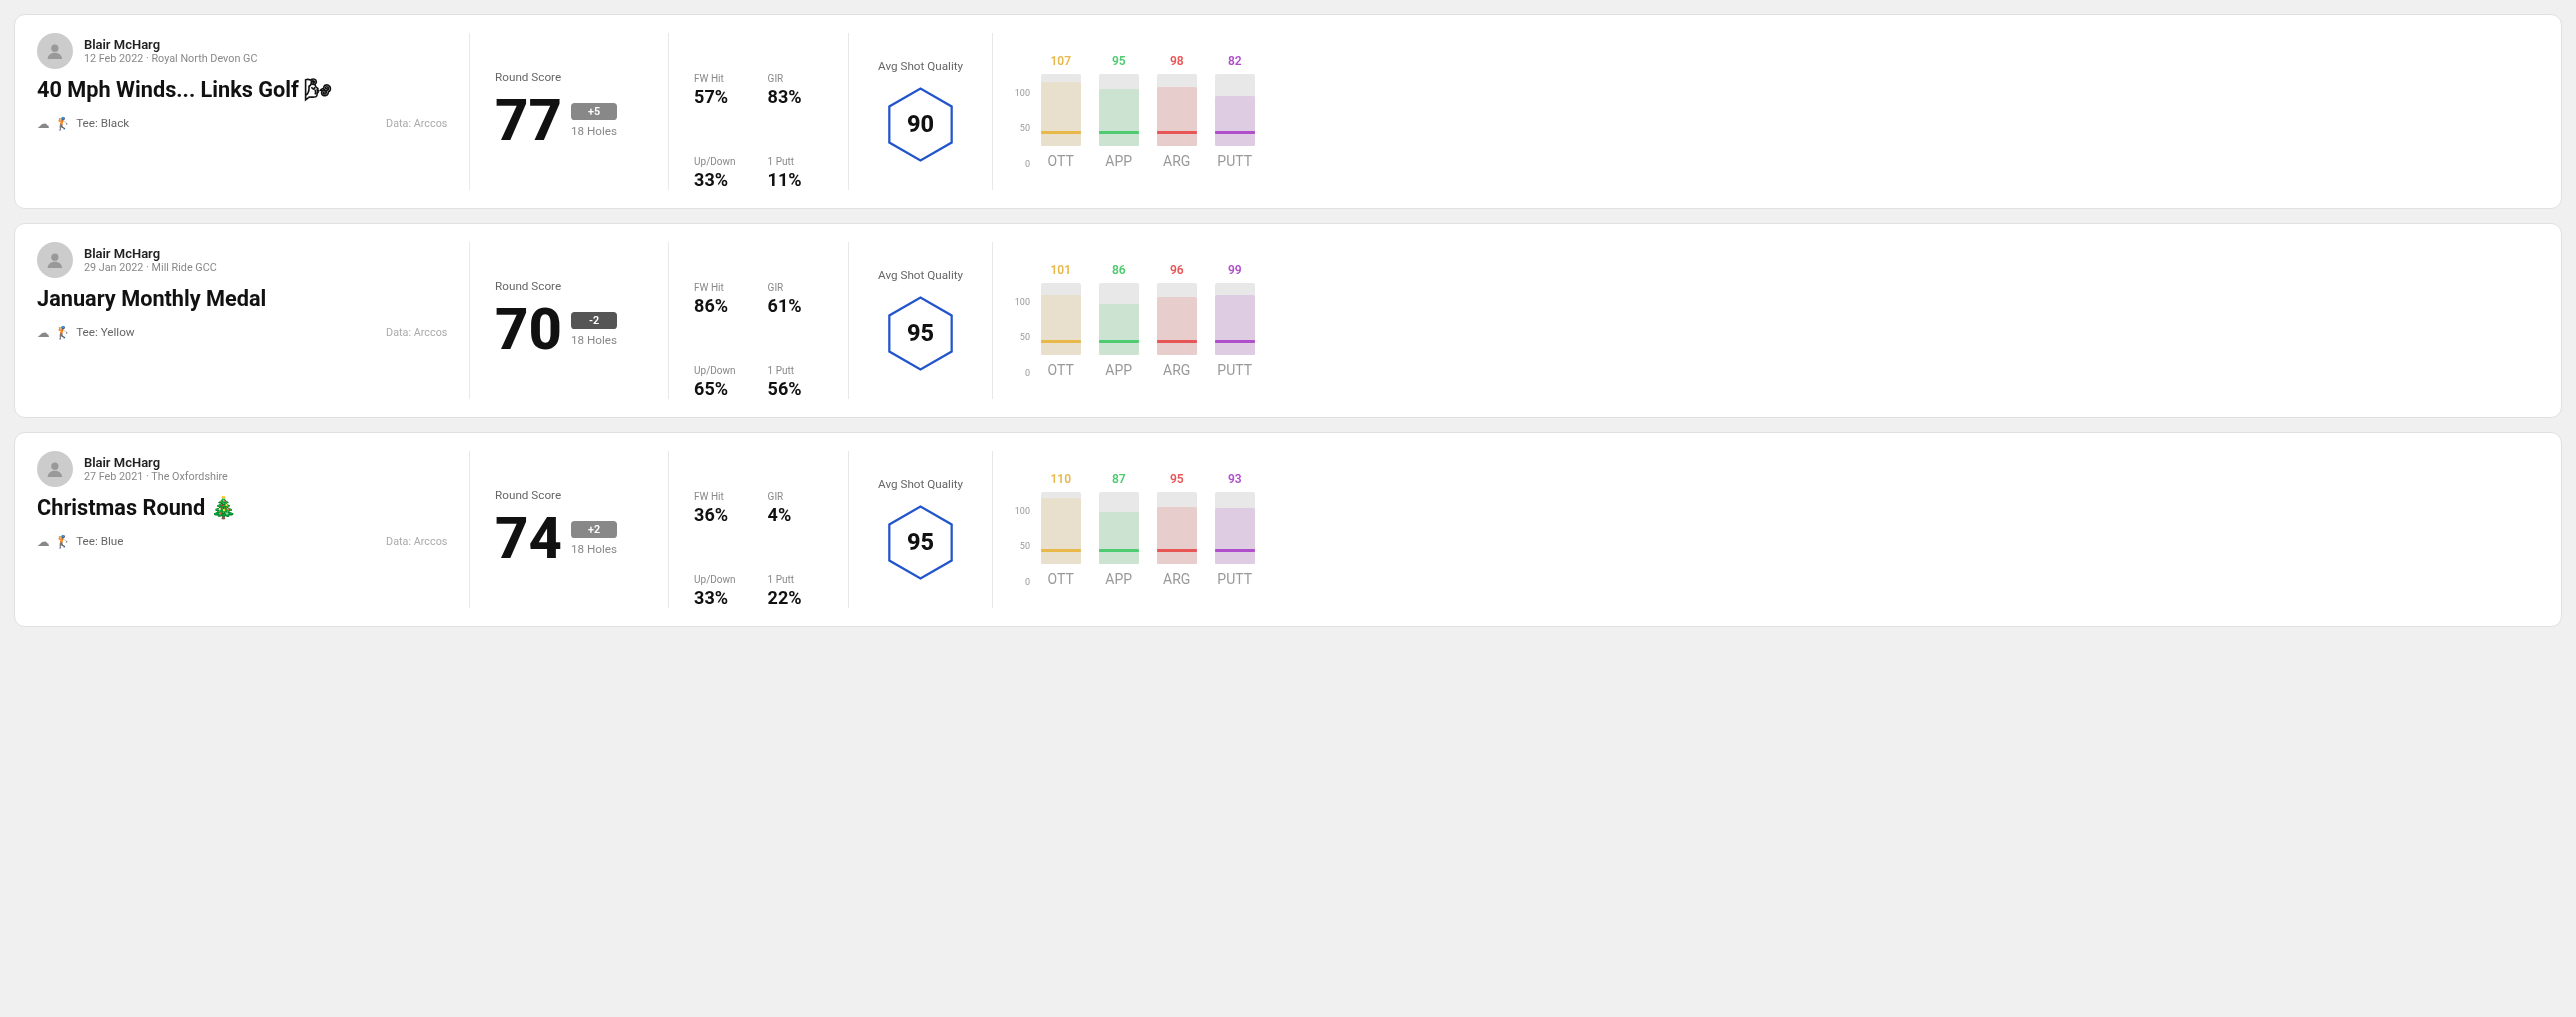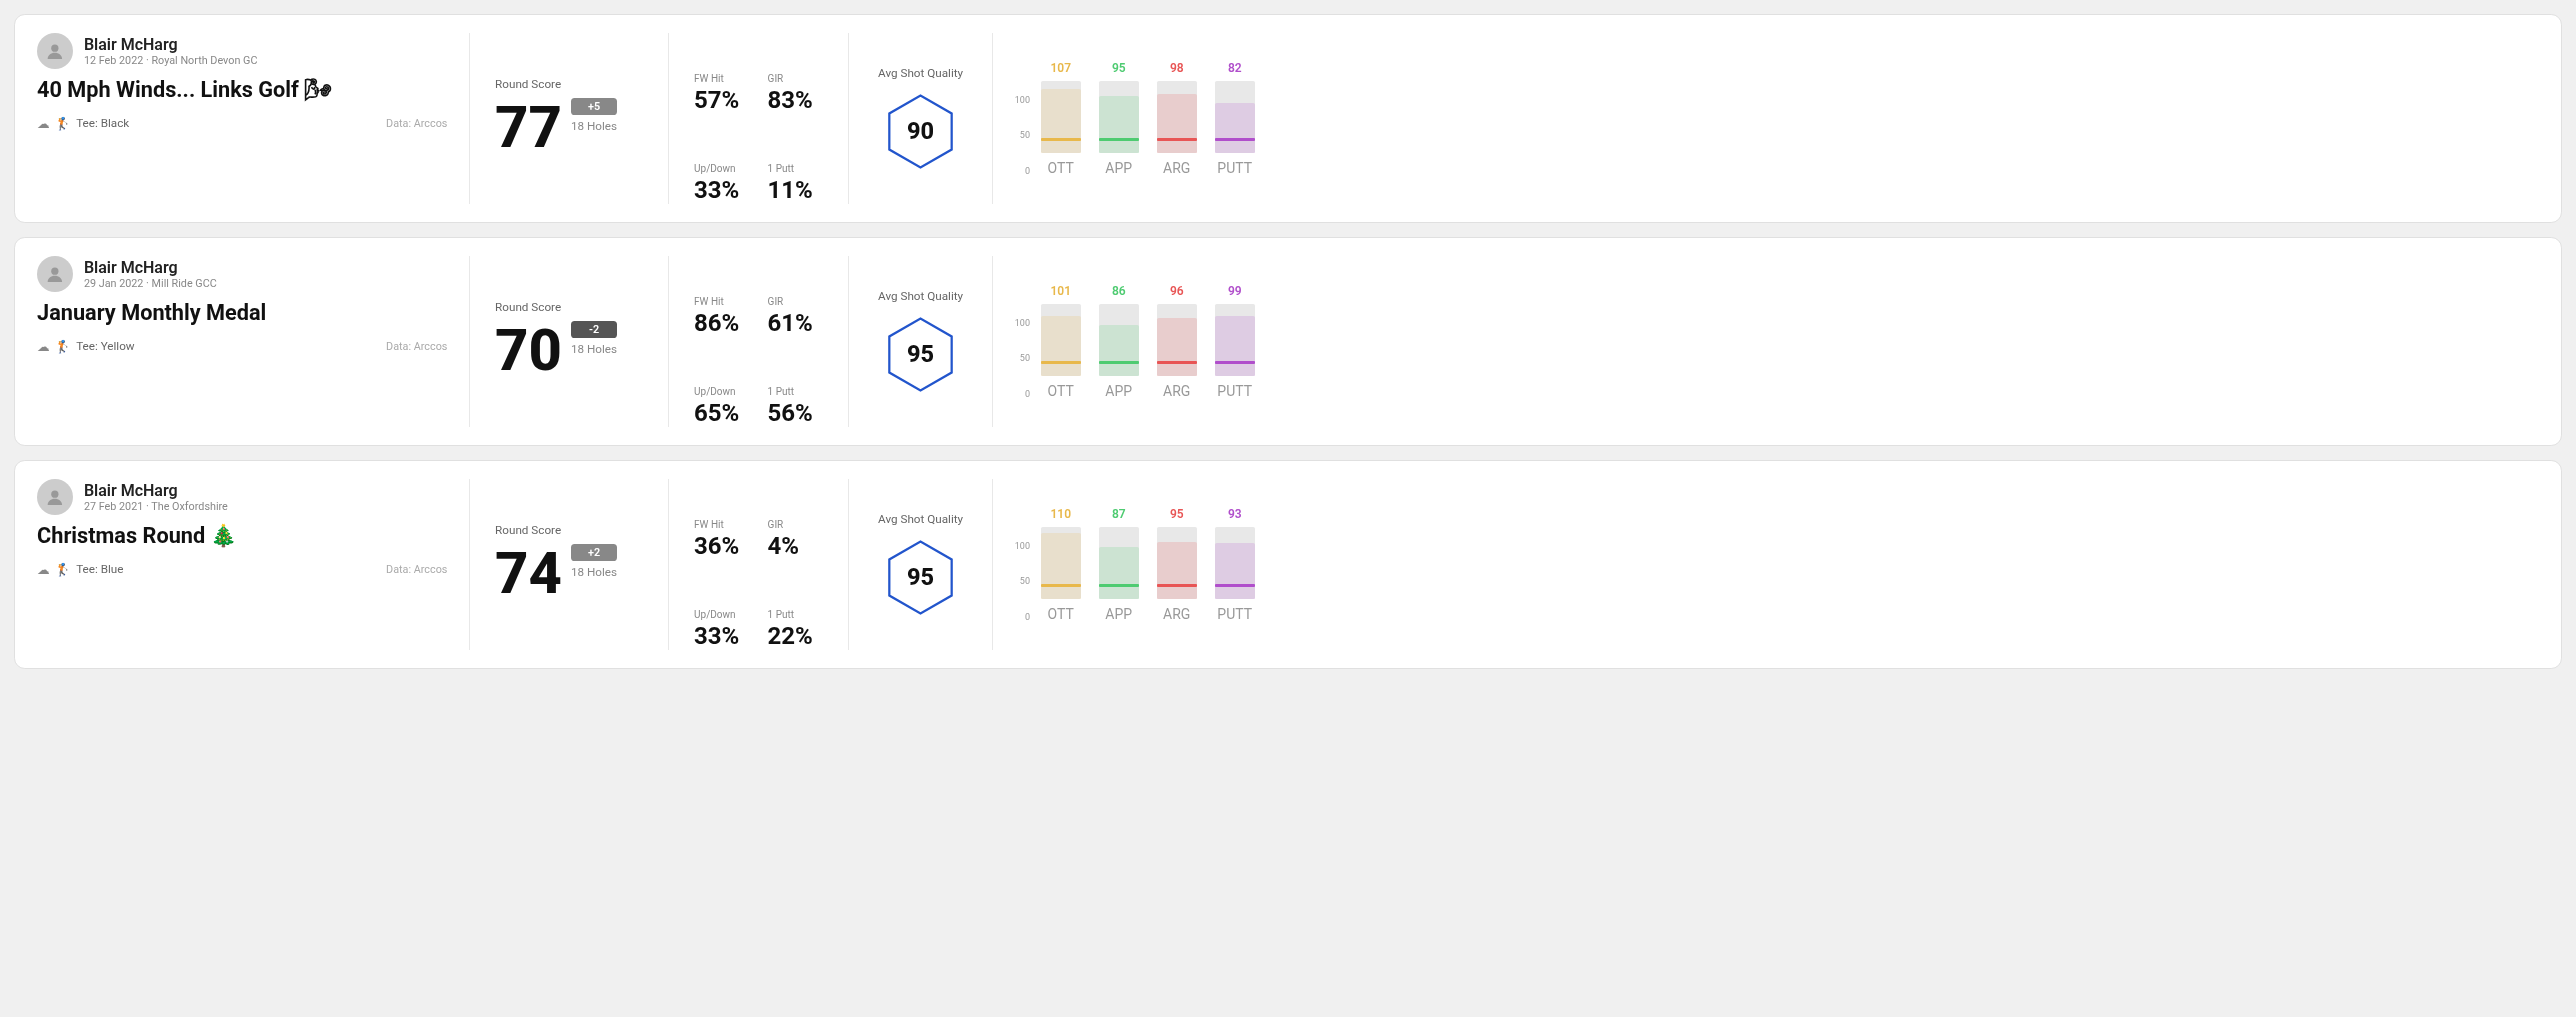--- a/index.html
+++ b/index.html
@@ -39,21 +39,21 @@
       align-items: center;
       justify-content: center;
       flex-shrink: 0;
     }
     .avatar svg {
       width: 21.7px;
       height: 21.7px;
       fill: #999;
     }
     .user-info .name {
-      font-size: 16px;
+      font-size: 13px;
       font-weight: 600;
       color: #222;
     }
     .user-info .meta {
       font-size: 10.8px;
       color: #888;
     }
     .title {
       font-size: 21.7px;
       font-weight: 700;
@@ -88,21 +88,21 @@
       flex-direction: column;
       justify-content: center;
     }
     .section-title {
       font-size: 11.7px;
       color: #666;
       margin-bottom: 7.2px;
     }
     .score-row {
       display: flex;
-      align-items: flex-start;
+      align-items: center;
       gap: 9px;
       margin-bottom: 3.6px;
     }
     .score-big {
       font-size: 58px;
       font-weight: 800;
       color: #111;
       line-height: 1;
     }
     .score-badge {
@@ -139,21 +139,21 @@
       grid-template-columns: 1fr 1fr;
       gap: 9px 18px;
     }
     .stat-item .stat-label {
       font-size: 10px;
       color: #888;
       margin-bottom: 1.8px;
       margin-top: 40px;
     }
     .stat-item .stat-value {
-      font-size: 24px;
+      font-size: 18px;
       font-weight: 700;
       color: #111;
     }
     .quality-section {
       flex: 0 0 144px;
       padding: 0 21.7px;
       display: flex;
       flex-direction: column;
       align-items: center;
       justify-content: center;

